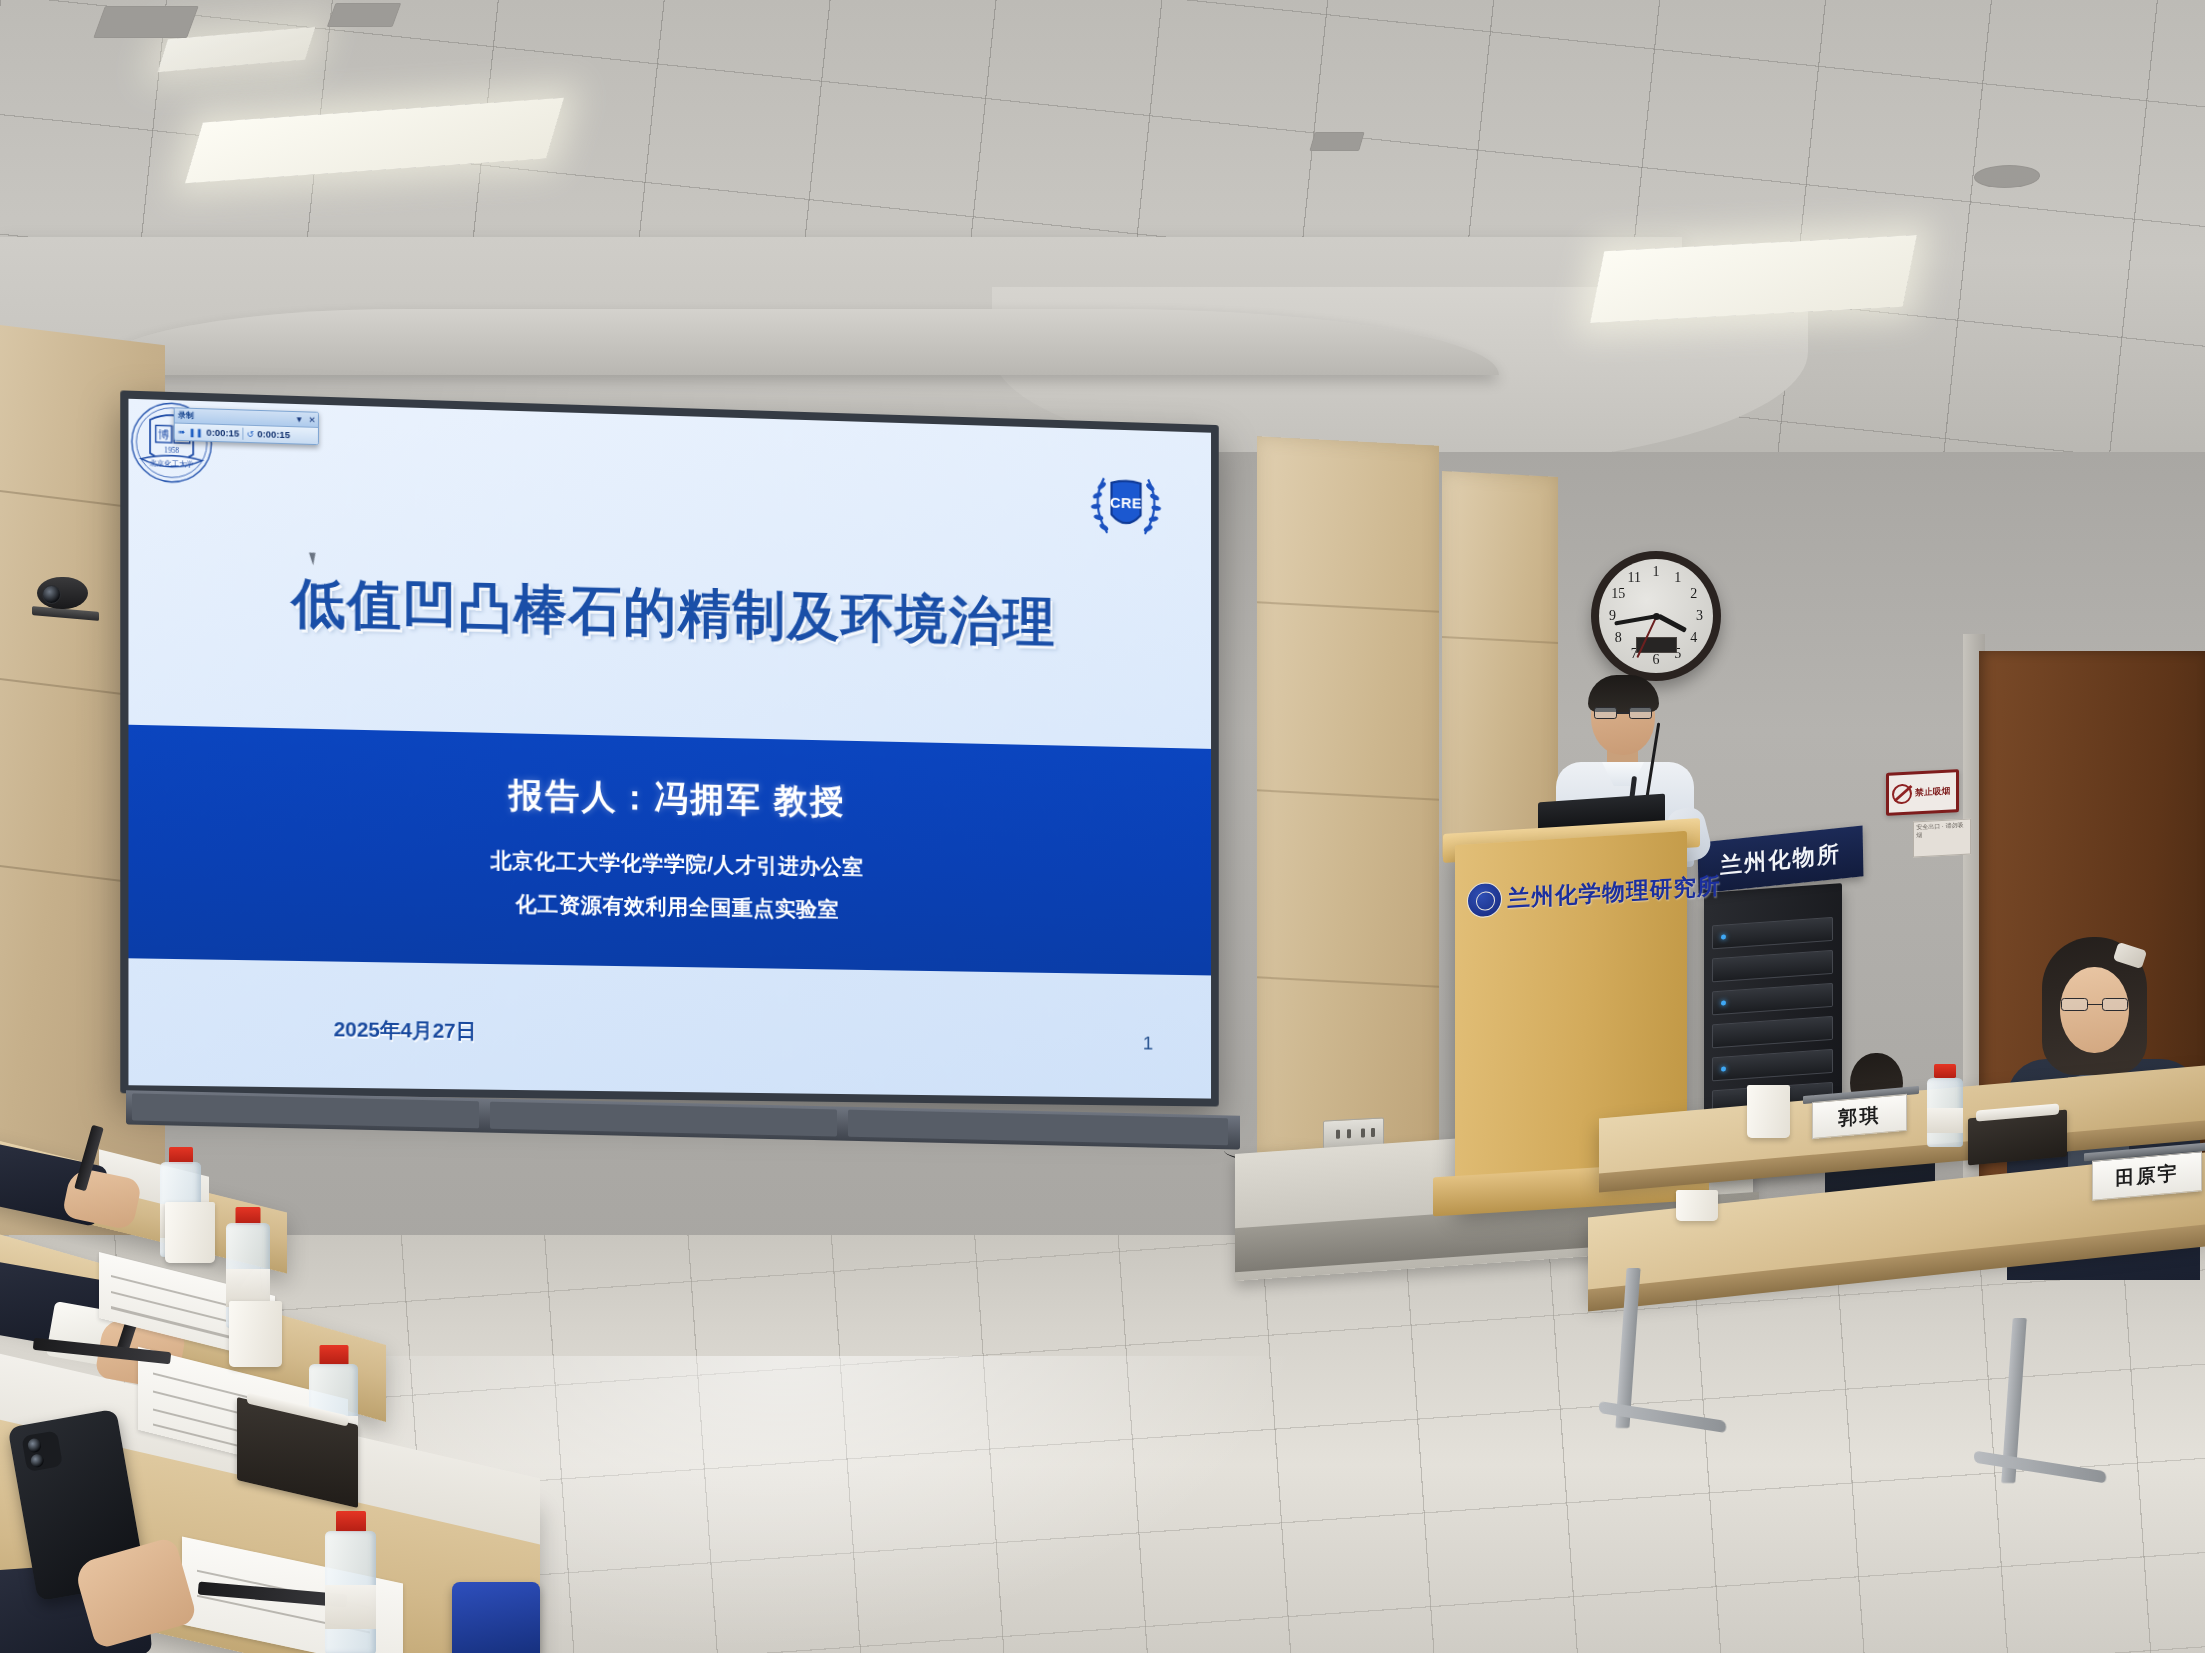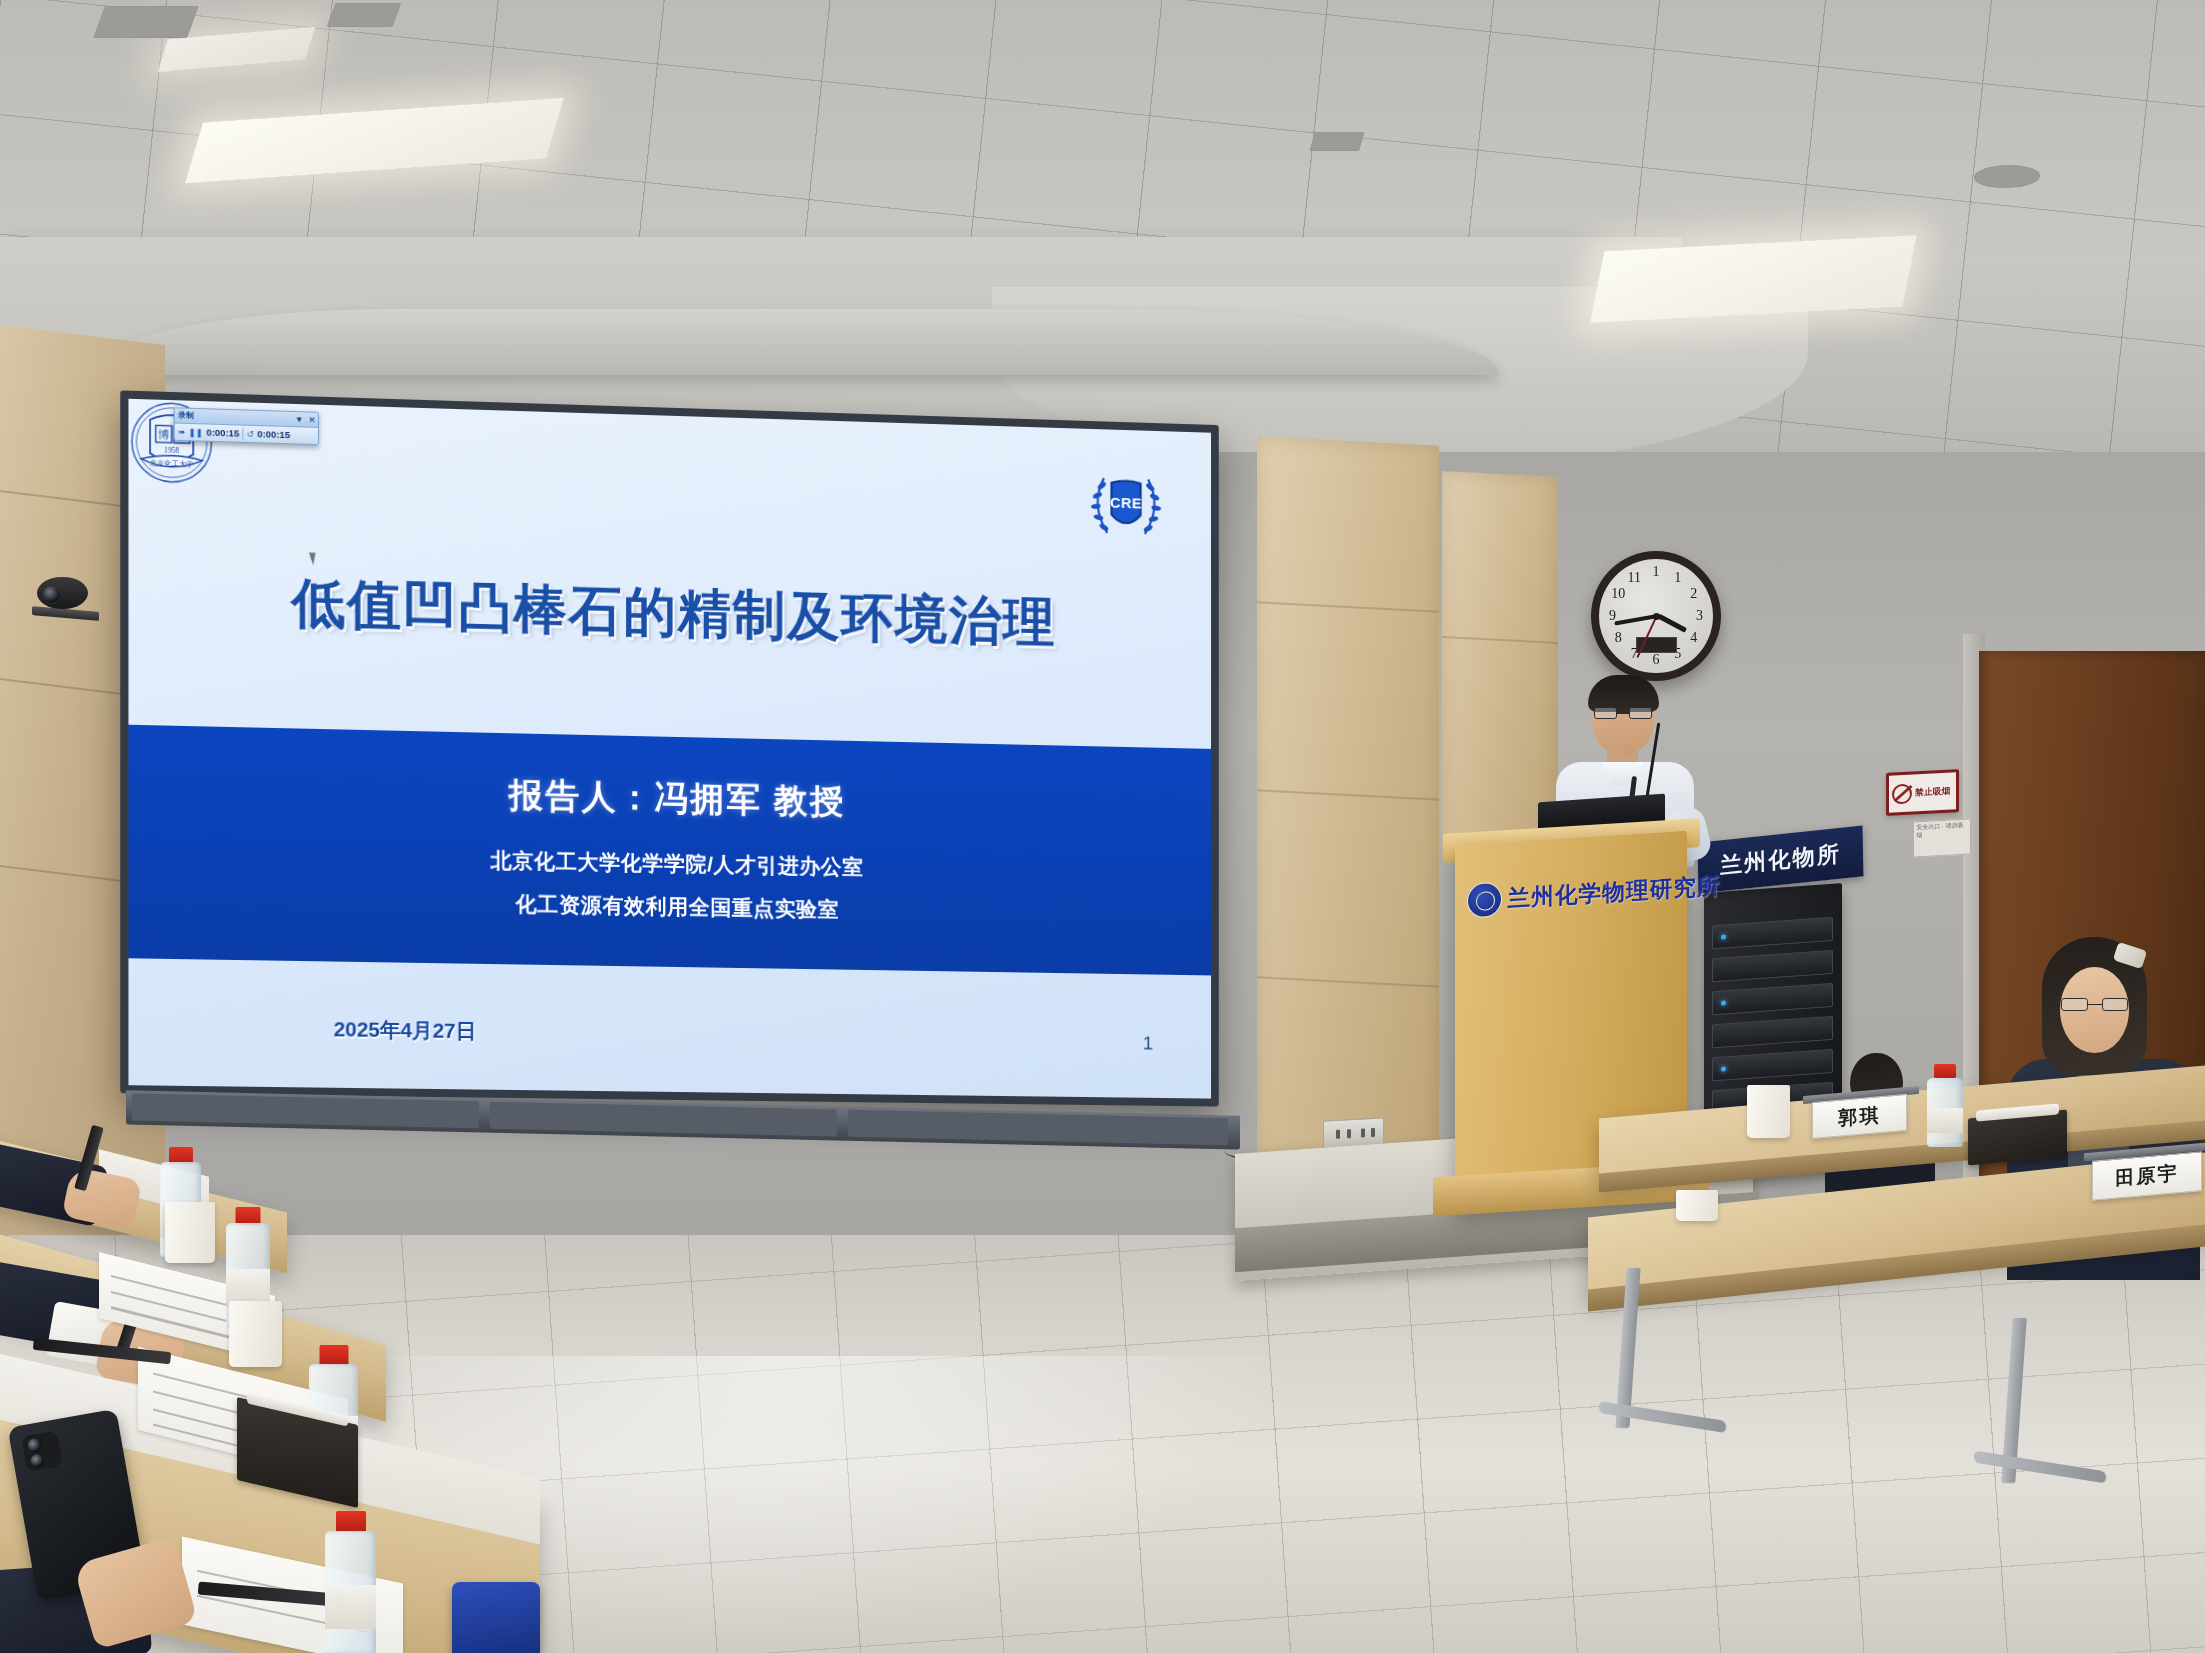--- a/index.html
+++ b/index.html
@@ -358,21 +358,21 @@
       <div class="cn" style="left:50%;top:12%">1</div>
       <div class="cn" style="left:69%;top:17%">1</div>
       <div class="cn" style="left:83%;top:31%">2</div>
       <div class="cn" style="left:88%;top:50%">3</div>
       <div class="cn" style="left:83%;top:69%">4</div>
       <div class="cn" style="left:69%;top:83%">5</div>
       <div class="cn" style="left:50%;top:88%">6</div>
       <div class="cn" style="left:31%;top:83%">7</div>
       <div class="cn" style="left:17%;top:69%">8</div>
       <div class="cn" style="left:12%;top:50%">9</div>
-      <div class="cn" style="left:17%;top:31%">10</div>
+      <div class="cn" style="left:17%;top:31%">15</div>
       <div class="cn" style="left:31%;top:17%">11</div>
       <div class="clock-win"></div>
       <div class="hand h-hour"></div>
       <div class="hand h-min"></div>
       <div class="hand h-sec"></div>
       <div class="clock-pin"></div>
     </div>
   </div>
 
   <div class="door-frame"></div>

